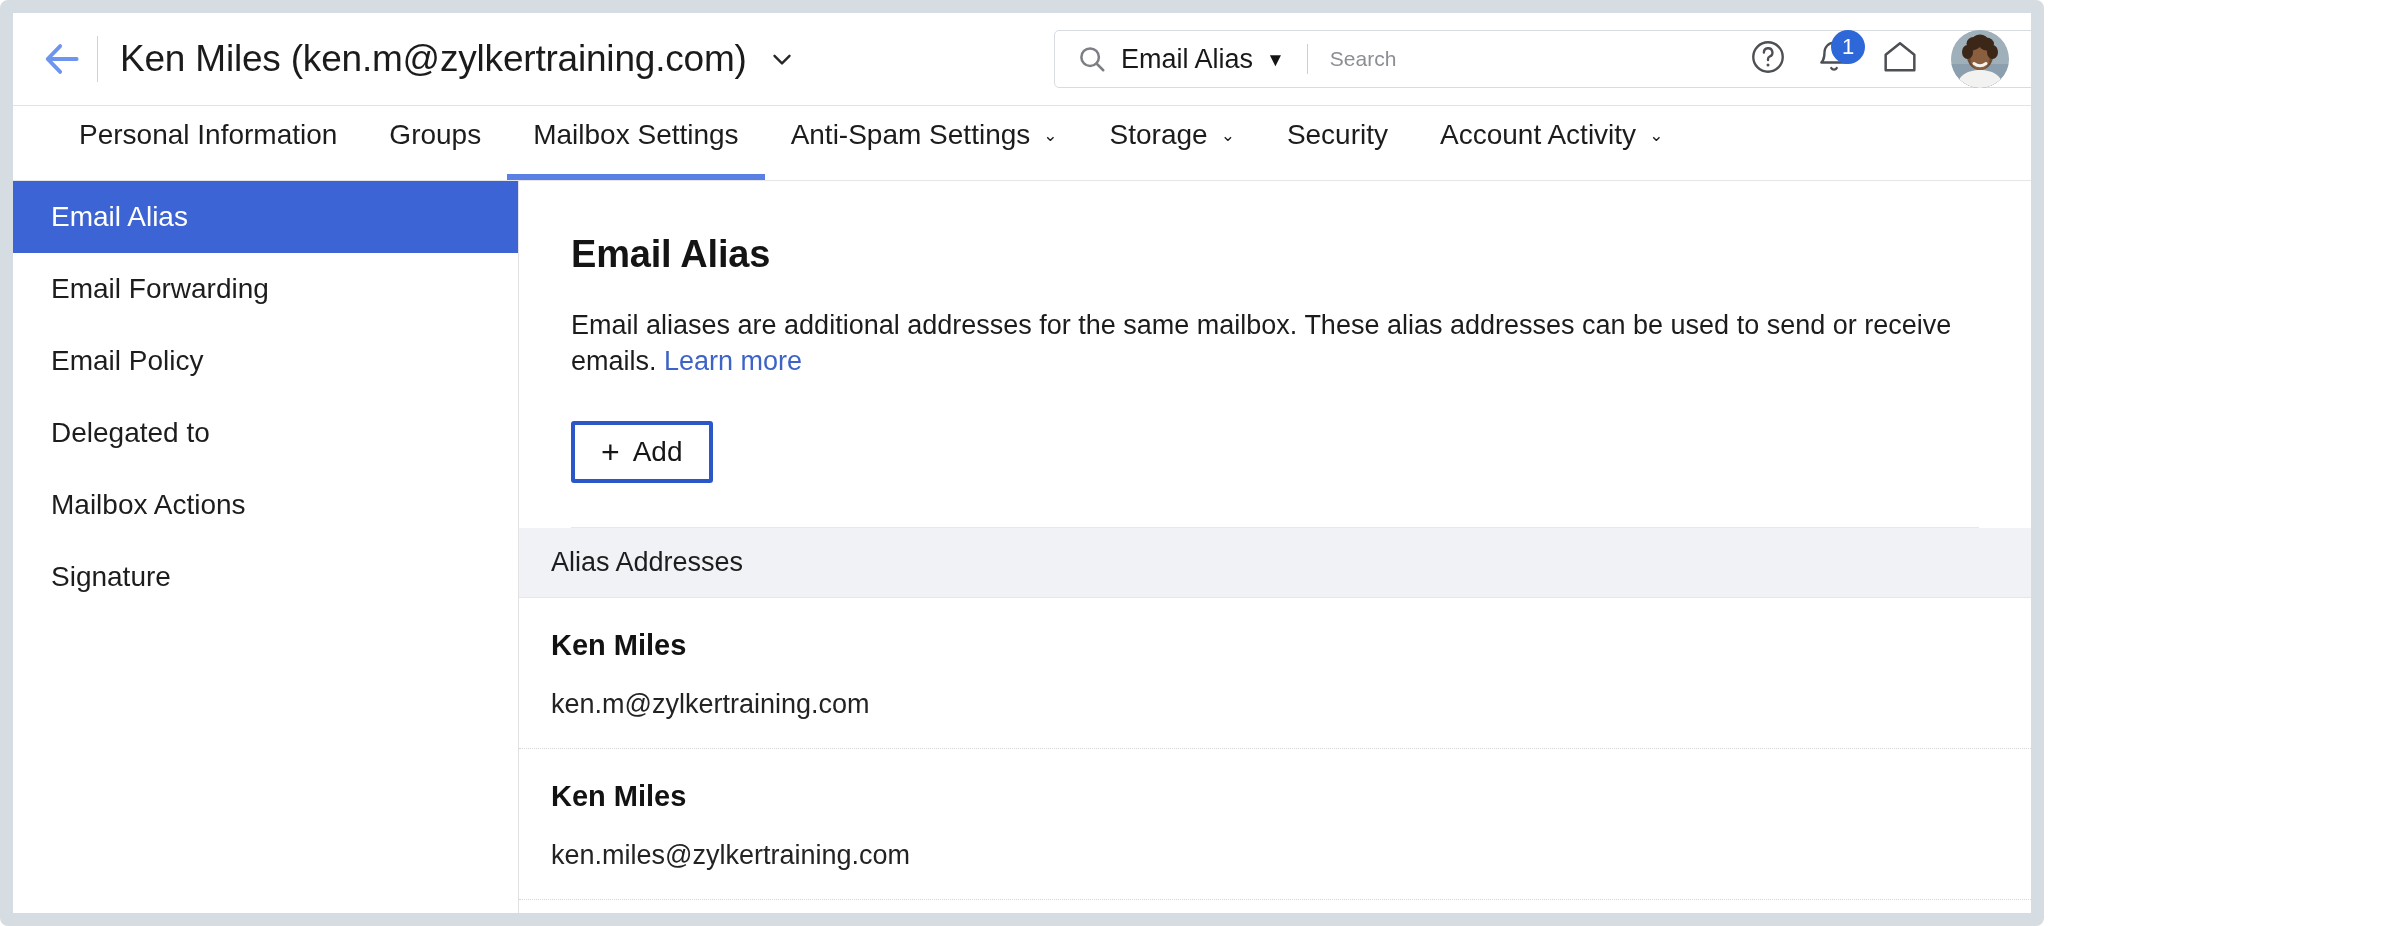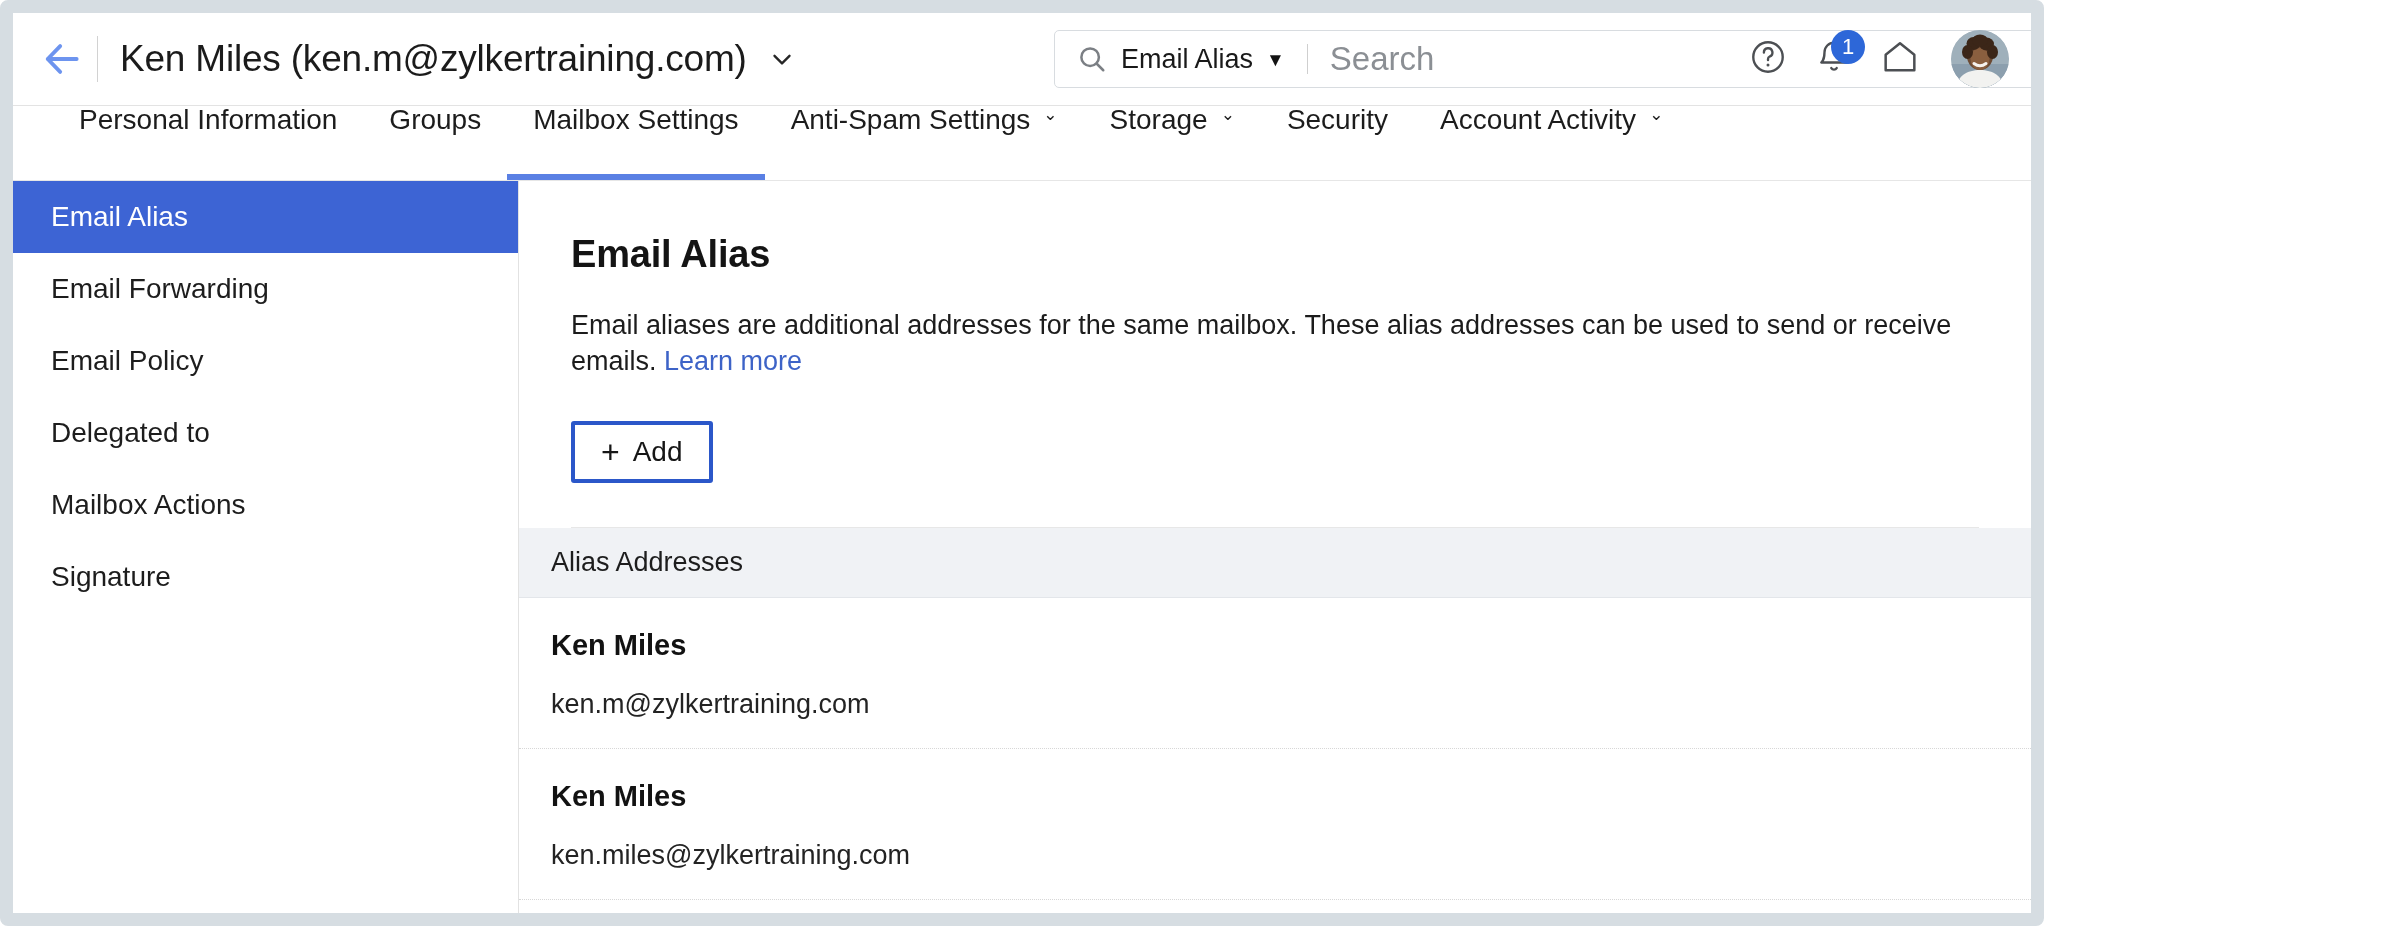--- a/index.html
+++ b/index.html
@@ -87,21 +87,21 @@
   }
   .search-sep {
     width: 1px; height: 30px;
     background: #cfcfcf;
     margin: 0 22px;
     flex: none;
   }
   .search-input {
     border: none;
     outline: none;
-    font-size: 33px;
+    font-size: 21px;
     font-family: "Liberation Sans", sans-serif;
     color: #222;
     background: transparent;
     flex: 1;
     height: 100%;
   }
   .search-input::placeholder { color: #8b8f94; }
 
   .topbar-actions {
     position: absolute;
@@ -154,20 +154,21 @@
     height: 74px;
     background: #ffffff;
     display: flex;
     align-items: flex-end;
     padding-left: 40px;
     position: relative;
     flex: none;
   }
   .tab {
     display: flex;
+    align-items: center;
     gap: 13px;
     height: 100%;
     padding: 0 26px;
     font-size: 28px;
     color: #1c1c1c;
     cursor: pointer;
     position: relative;
     white-space: nowrap;
     padding-bottom: 16px;
   }

